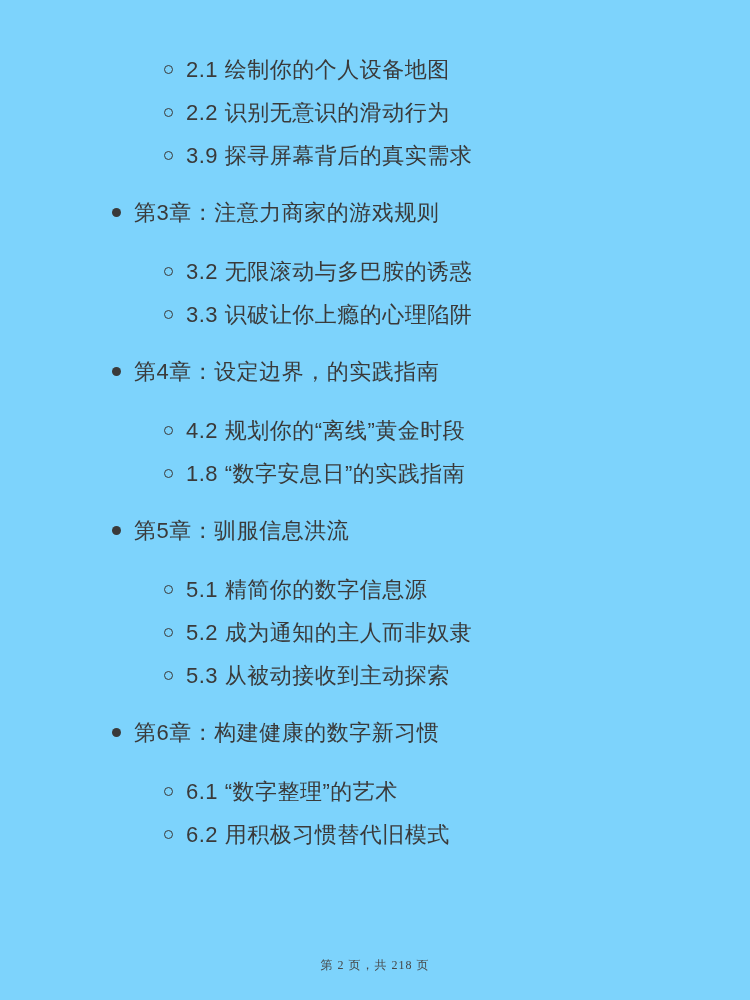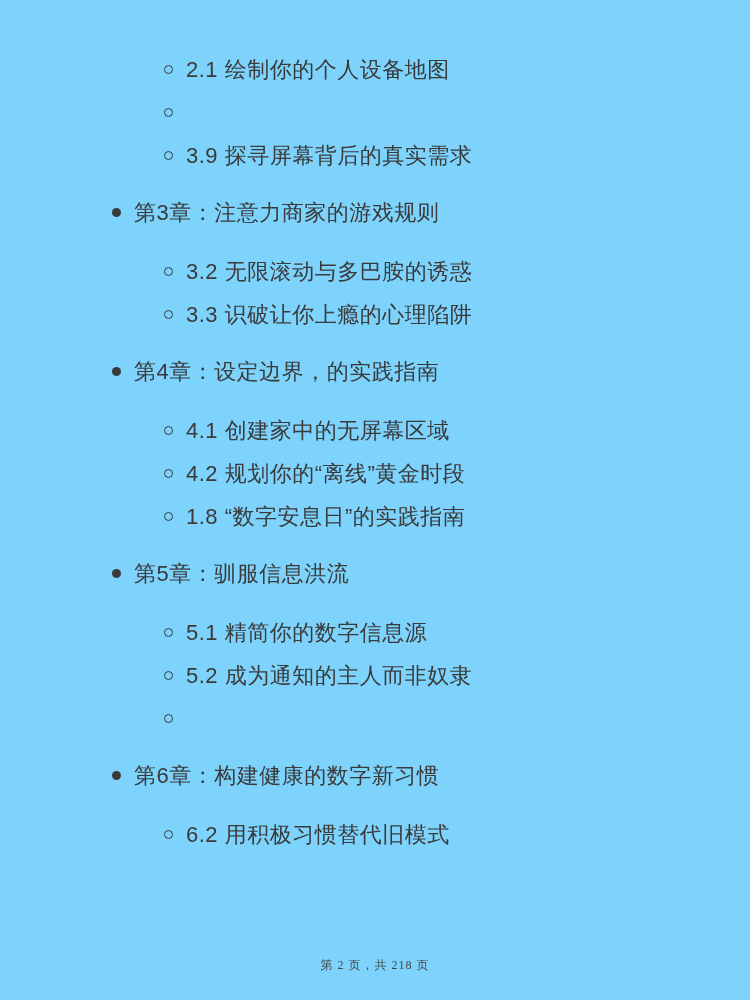--- a/index.html
+++ b/index.html
@@ -59,20 +59,21 @@
 <body>
 
 <div class="page">
   <div class="toc-list">
       <div class="row level-2">
         <span class="bullet circle"></span>
         <span class="text">2.1 绘制你的个人设备地图</span>
       </div>
       <div class="row level-2">
         <span class="bullet circle"></span>
+        <span class="text">2.2 识别无意识的滑动行为</span>
       </div>
       <div class="row level-2">
         <span class="bullet circle"></span>
         <span class="text">3.9 探寻屏幕背后的真实需求</span>
       </div>
       <div class="row level-1">
         <span class="bullet disc"></span>
         <span class="text">第3章：注意力商家的游戏规则</span>
       </div>
       <div class="row level-2">
@@ -82,48 +83,49 @@
       <div class="row level-2">
         <span class="bullet circle"></span>
         <span class="text">3.3 识破让你上瘾的心理陷阱</span>
       </div>
       <div class="row level-1">
         <span class="bullet disc"></span>
         <span class="text">第4章：设定边界，的实践指南</span>
       </div>
       <div class="row level-2">
         <span class="bullet circle"></span>
-        <span class="text">4.1 创建家中的无屏幕区域</span>
-      </div>
-      <div class="row level-2">
-        <span class="bullet circle"></span>
         <span class="text">4.2 规划你的“离线”黄金时段</span>
       </div>
       <div class="row level-2">
         <span class="bullet circle"></span>
         <span class="text">1.8 “数字安息日”的实践指南</span>
       </div>
       <div class="row level-1">
         <span class="bullet disc"></span>
         <span class="text">第5章：驯服信息洪流</span>
       </div>
       <div class="row level-2">
         <span class="bullet circle"></span>
         <span class="text">5.1 精简你的数字信息源</span>
       </div>
       <div class="row level-2">
         <span class="bullet circle"></span>
         <span class="text">5.2 成为通知的主人而非奴隶</span>
       </div>
       <div class="row level-2">
         <span class="bullet circle"></span>
+        <span class="text">5.3 从被动接收到主动探索</span>
       </div>
       <div class="row level-1">
         <span class="bullet disc"></span>
         <span class="text">第6章：构建健康的数字新习惯</span>
+      </div>
+      <div class="row level-2">
+        <span class="bullet circle"></span>
+        <span class="text">6.1 “数字整理”的艺术</span>
       </div>
       <div class="row level-2">
         <span class="bullet circle"></span>
         <span class="text">6.2 用积极习惯替代旧模式</span>
       </div>
     </div>
   <div class="footer">第 2 页，共 218 页</div>
 </div>
 
 </body></html>

